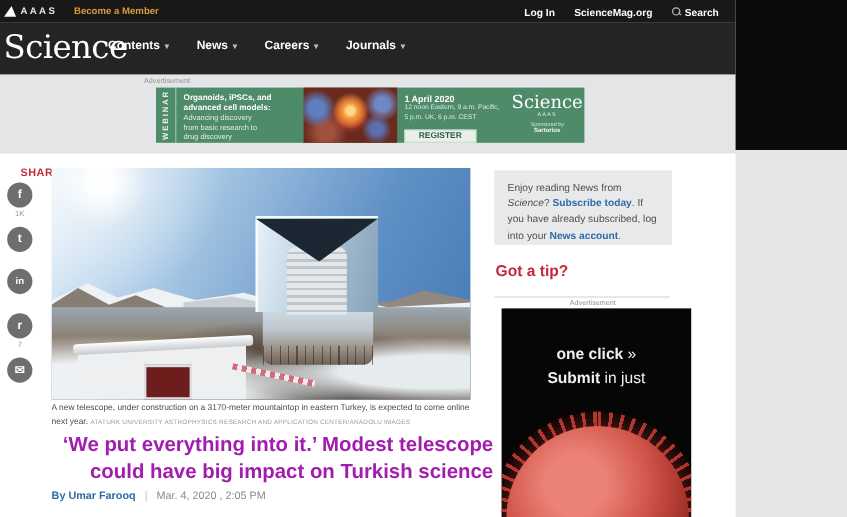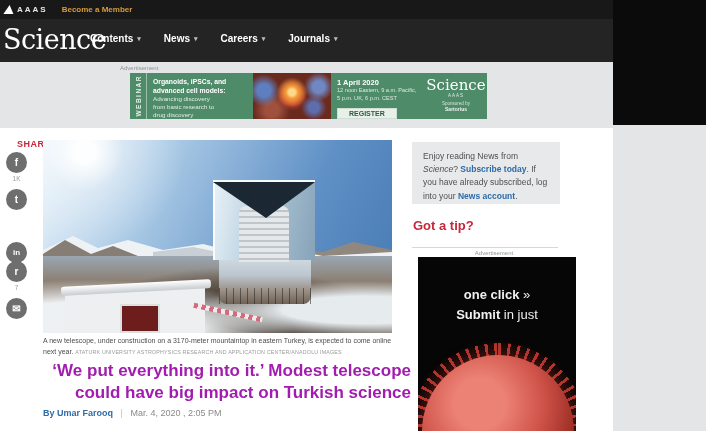--- a/index.html
+++ b/index.html
@@ -114,20 +114,28 @@
 <body>
 
 <div class="black-right"></div>
 
 <div class="topbar">
   <div class="aaas-wrap">
     <span class="aaas-mark"></span>
     <span class="aaas-txt">AAAS</span>
   </div>
   <span class="member">Become a Member</span>
+  <div class="top-right">
+    <span class="tlink">Log In</span>
+    <span class="tlink">ScienceMag.org</span>
+    <span class="search-wrap">
+      <span class="mag"></span>
+      <span class="tlink">Search</span>
+    </span>
+  </div>
 </div>
 
 <div class="mainbar">
   <span class="science-logo">Science</span>
   <div class="nav">
     <span class="nav-item">
       <span>Contents</span>
       <span class="caret">▾</span>
     </span>
     <span class="nav-item">
@@ -175,21 +183,21 @@
 <div class="panel">
 
   <div class="share-label">SHARE</div>
   <div class="sicon" style="top:24px">
       <span>f</span>
     </div>
   <div class="scount" style="top:47px">1K</div>
   <div class="sicon" style="top:61px">
       <span>t</span>
     </div>
-  <div class="sicon" style="top:114px; font-size:8px;">
+  <div class="sicon" style="top:96px; font-size:8px;">
       <span>in</span>
     </div>
   <div class="sicon" style="top:133px">
       <span>r</span>
     </div>
   <div class="scount" style="top:156px">7</div>
   <div class="sicon" style="top:170px">
       <span>✉</span>
     </div>
 

